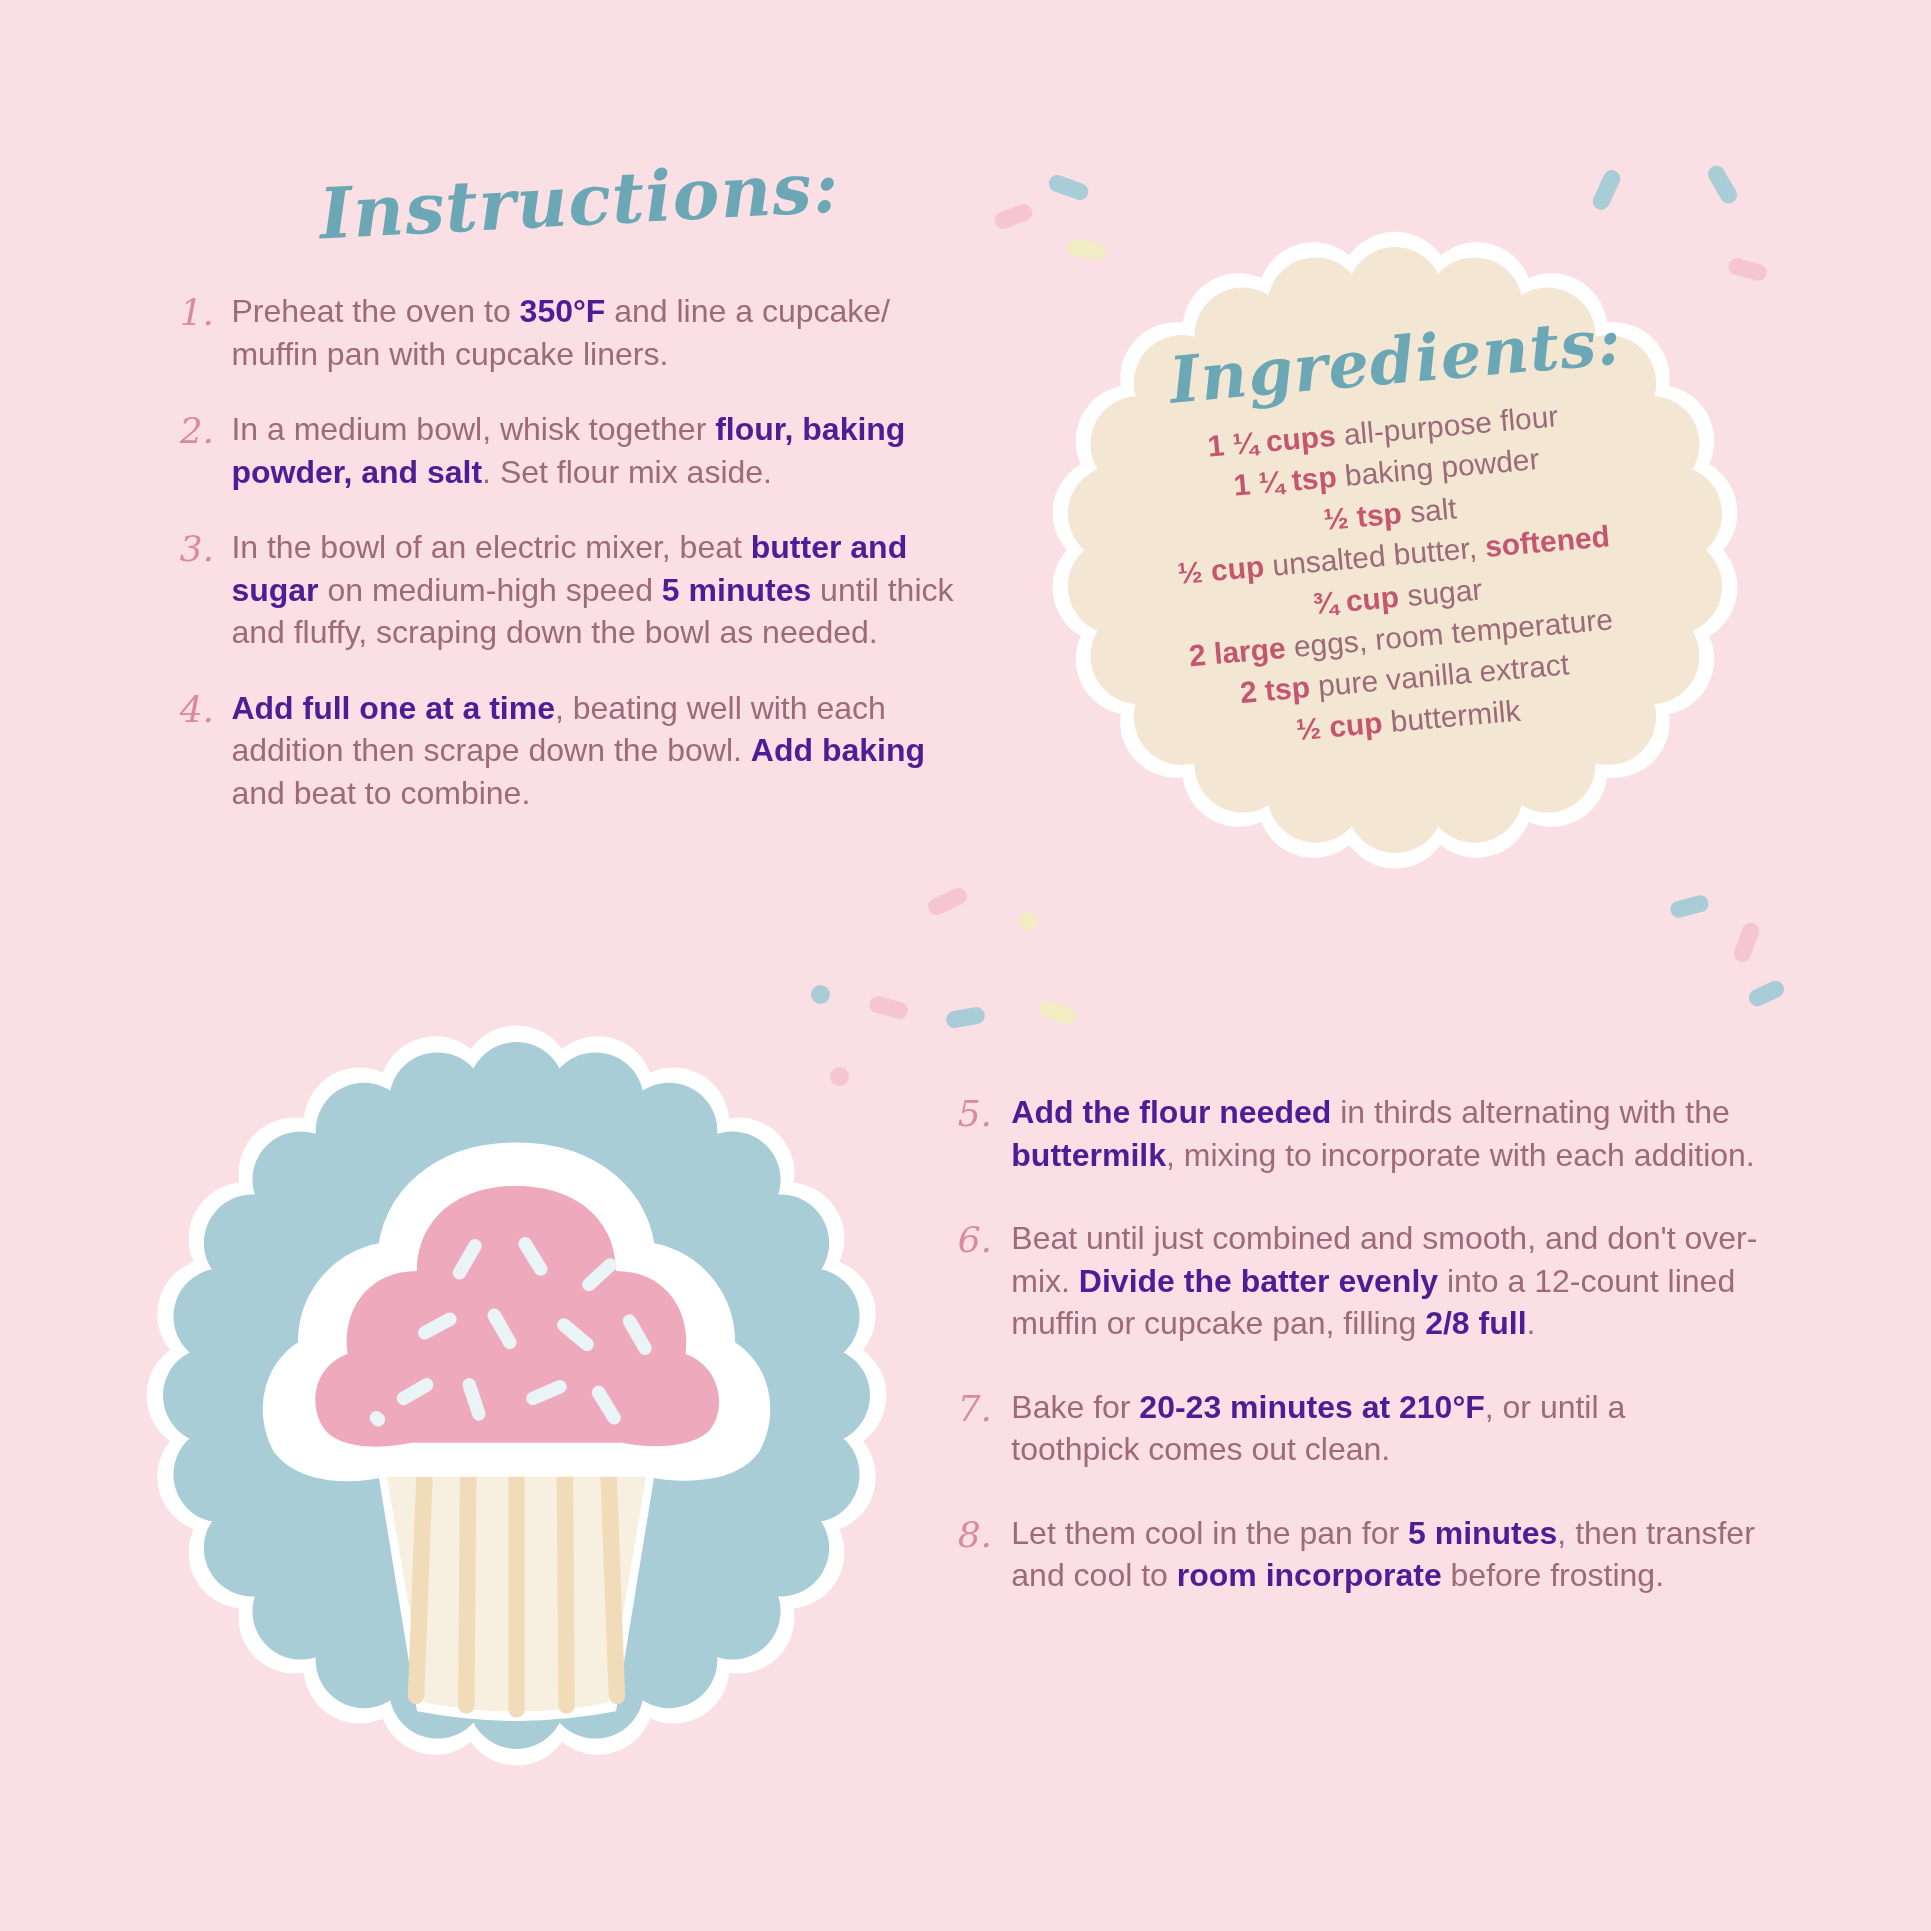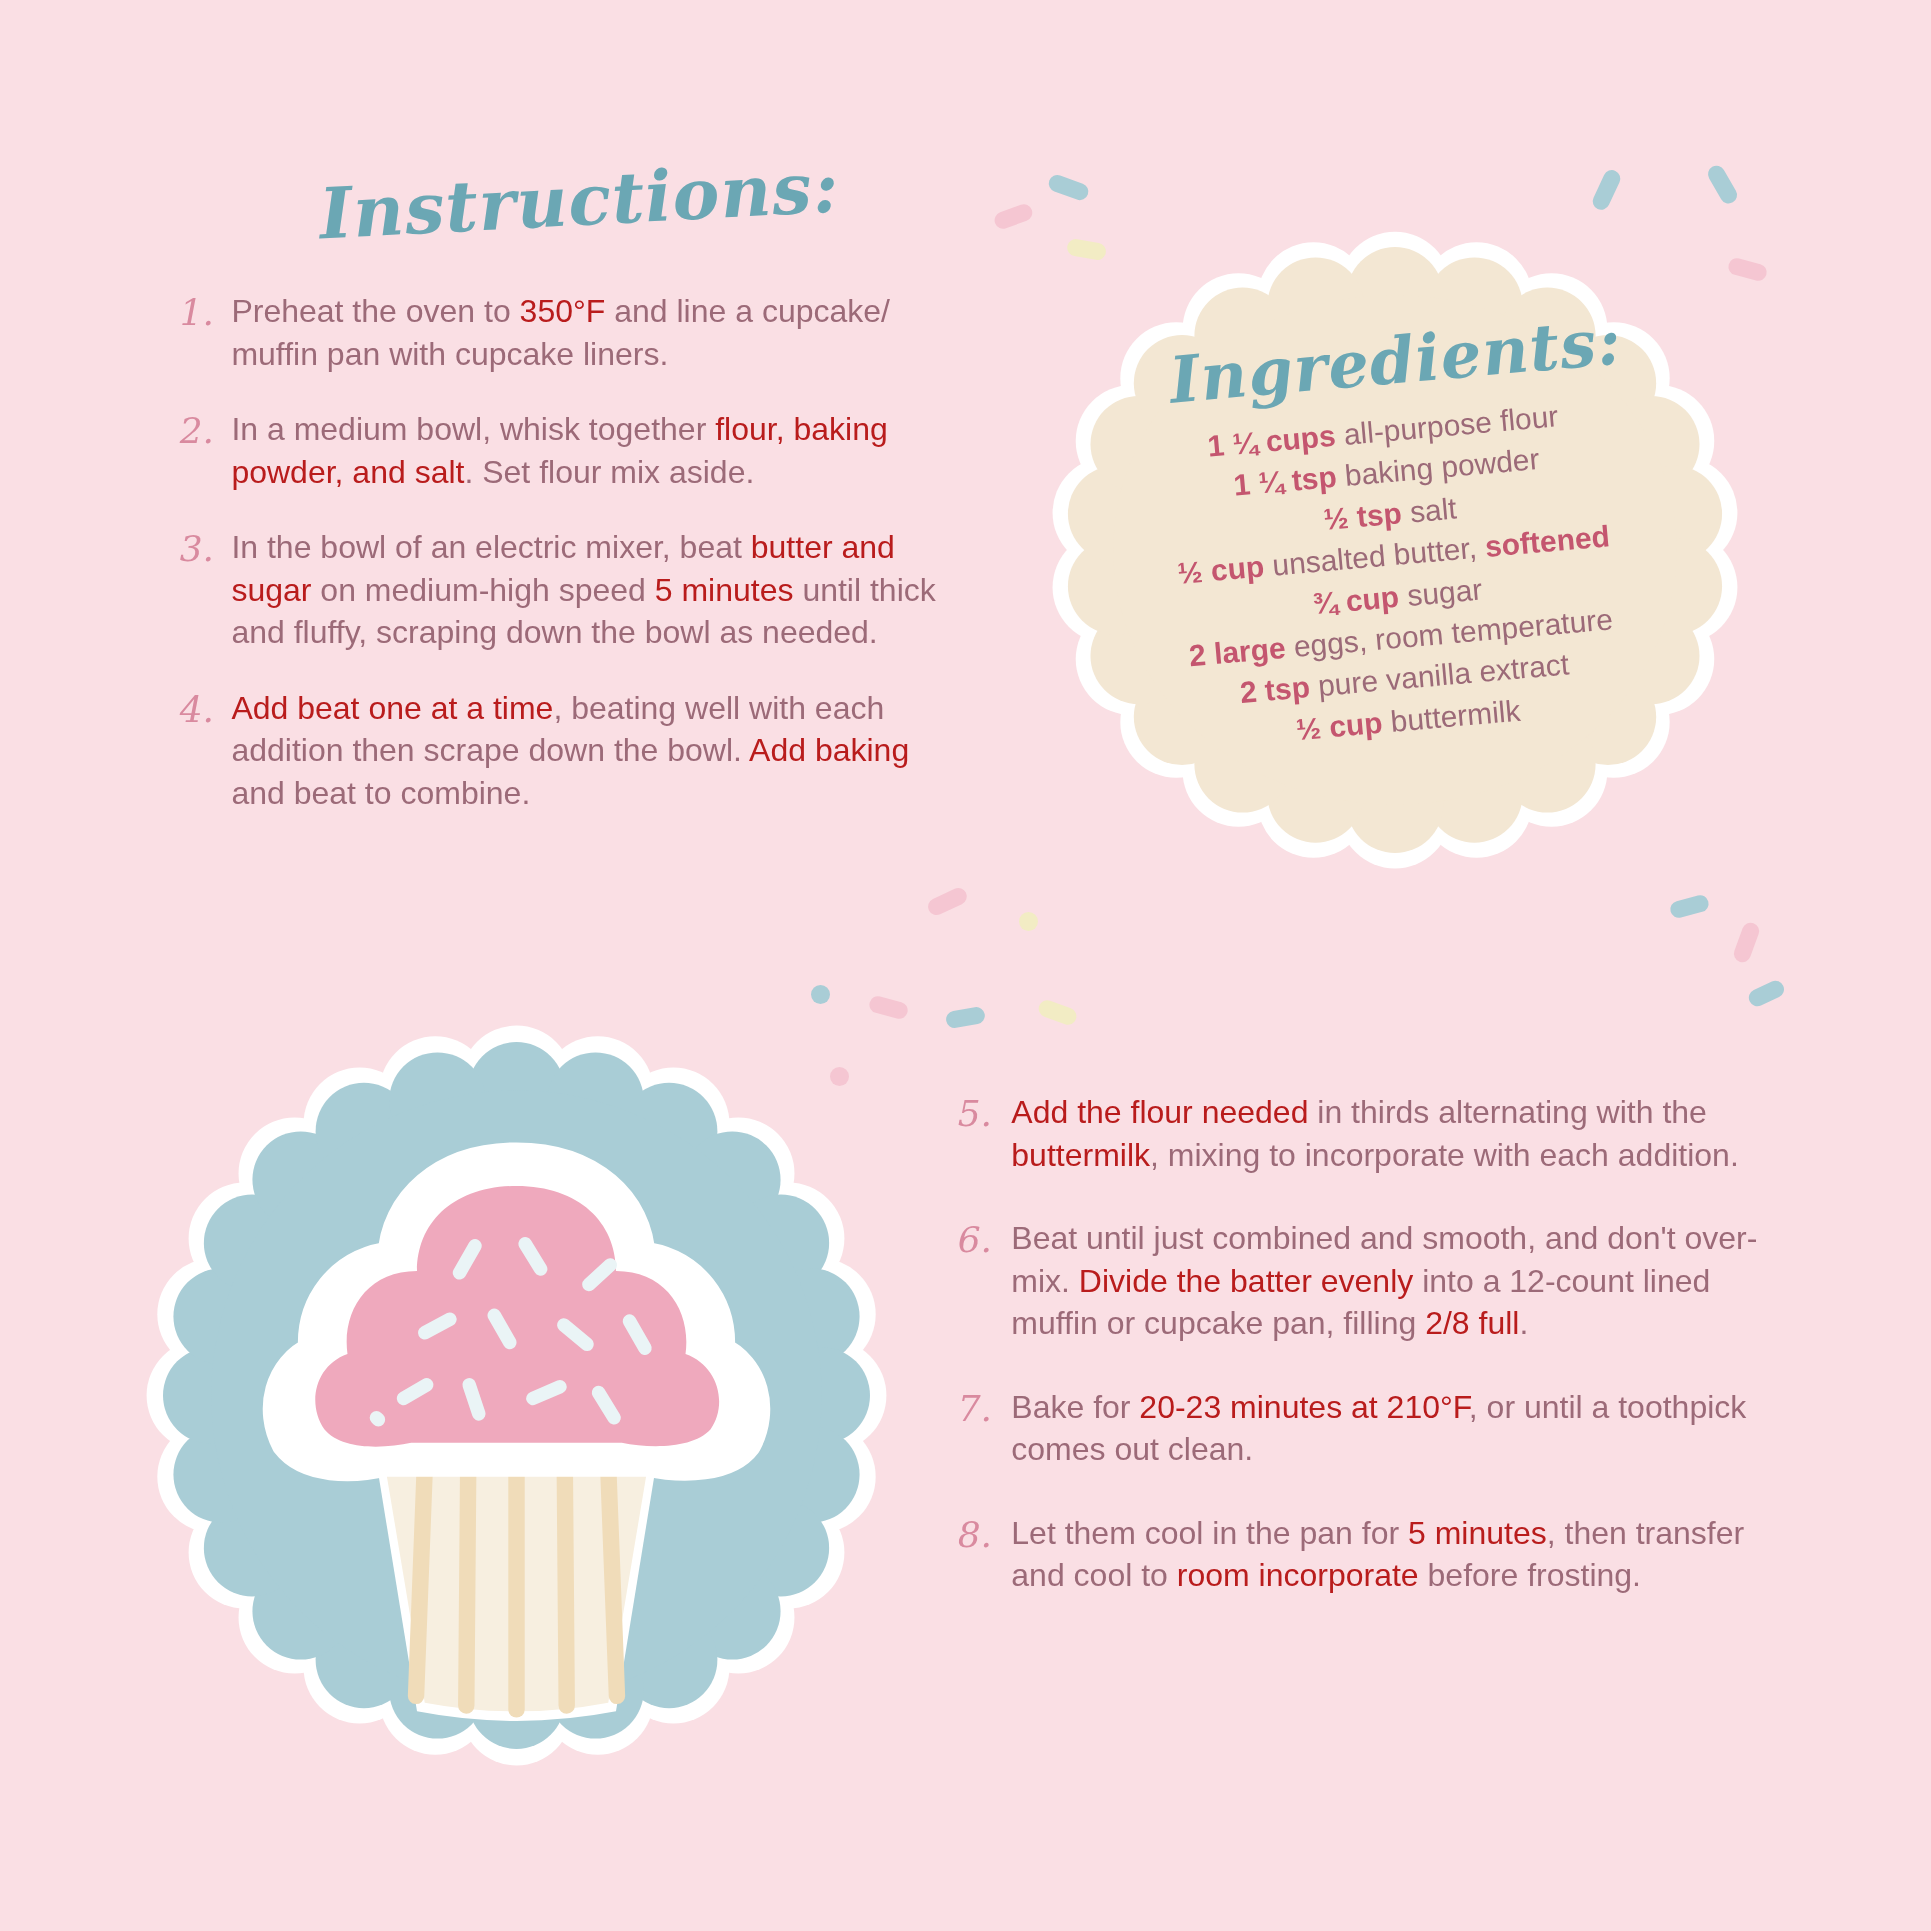--- a/index.html
+++ b/index.html
@@ -62,22 +62,22 @@
     margin-right: 17.4px;
     line-height: 1.25;
   }
   .step-text {
     font-size: 32px;
     line-height: 1.33;
     color: #9c6a78;
     flex: 1;
   }
   .step-text b {
-    color: #b91c1c;
-    font-weight: normal;
+    color: #4c1d95;
+    font-weight: bold;
   }
 
   #steps-left {
     left: 164px;
     top: 290px;
     width: 801px;
   }
   #steps-right {
     left: 932px;
     top: 1091px;
@@ -178,21 +178,21 @@
       <li class="step">
         <span class="step-num">2.</span>
         <span class="step-text">In a medium bowl, whisk together <b>flour, baking powder, and salt</b>. Set flour mix aside.</span>
       </li>
       <li class="step">
         <span class="step-num">3.</span>
         <span class="step-text">In the bowl of an electric mixer, beat <b>butter and sugar</b> on medium-high speed <b>5 minutes</b> until thick and fluffy, scraping down the bowl as needed.</span>
       </li>
       <li class="step">
         <span class="step-num">4.</span>
-        <span class="step-text"><b>Add beat one at a time</b>, beating well with each addition then scrape down the bowl. <b>Add baking</b> and beat to combine.</span>
+        <span class="step-text"><b>Add full one at a time</b>, beating well with each addition then scrape down the bowl. <b>Add baking</b> and beat to combine.</span>
       </li>
     </ol>
 
   <div id="ingredients-card">
     <svg class="scallop" viewBox="0 0 740 680">
       <g id="scallop-group">
           <g fill="#ffffff">
             <circle cx="370.0" cy="68.0" r="58"></circle>
             <circle cx="454.5" cy="79.0" r="58"></circle>
             <circle cx="532.2" cy="111.2" r="58"></circle>

